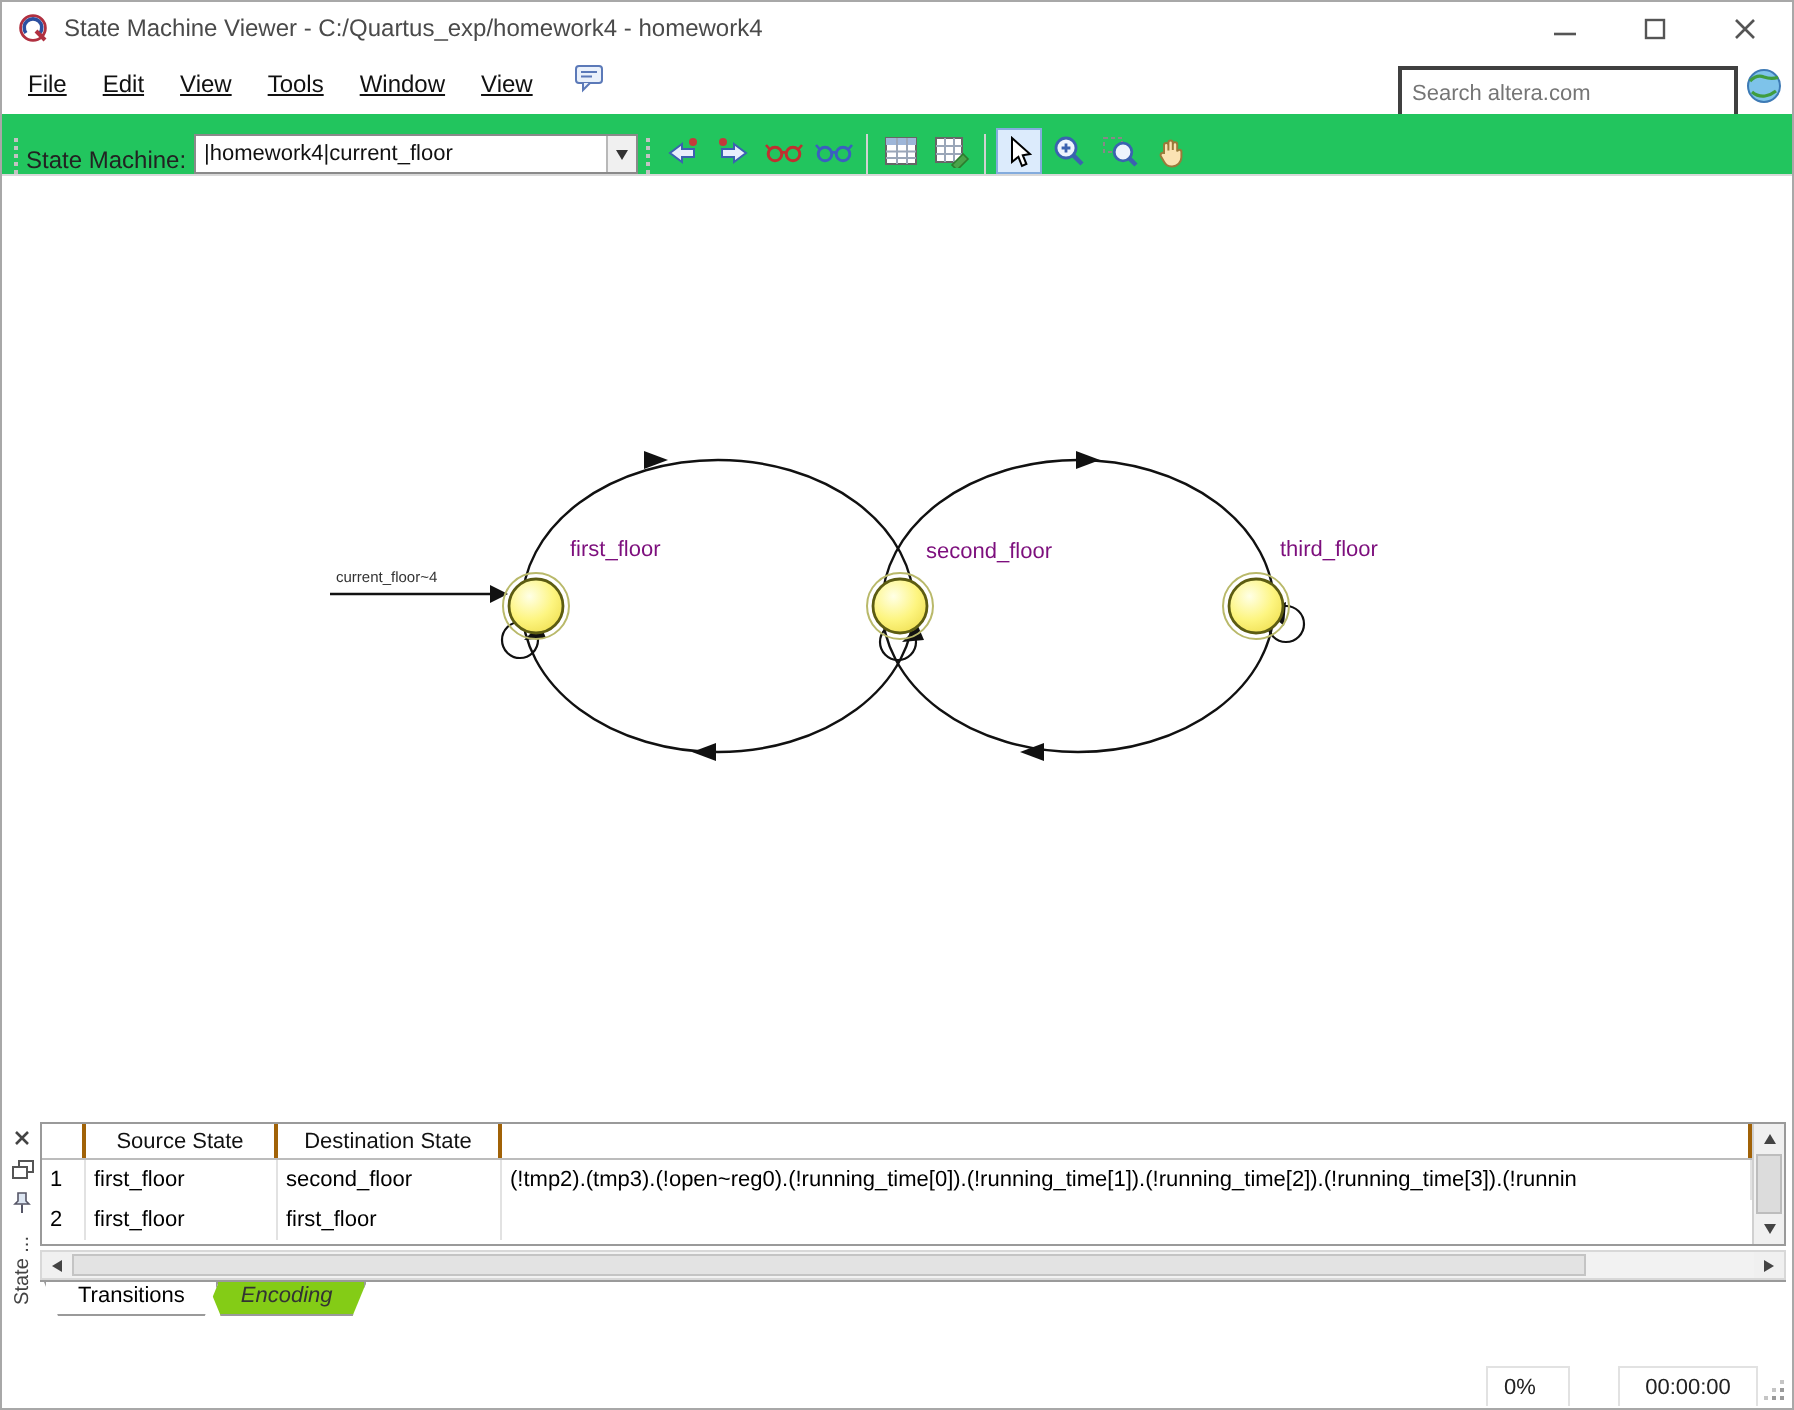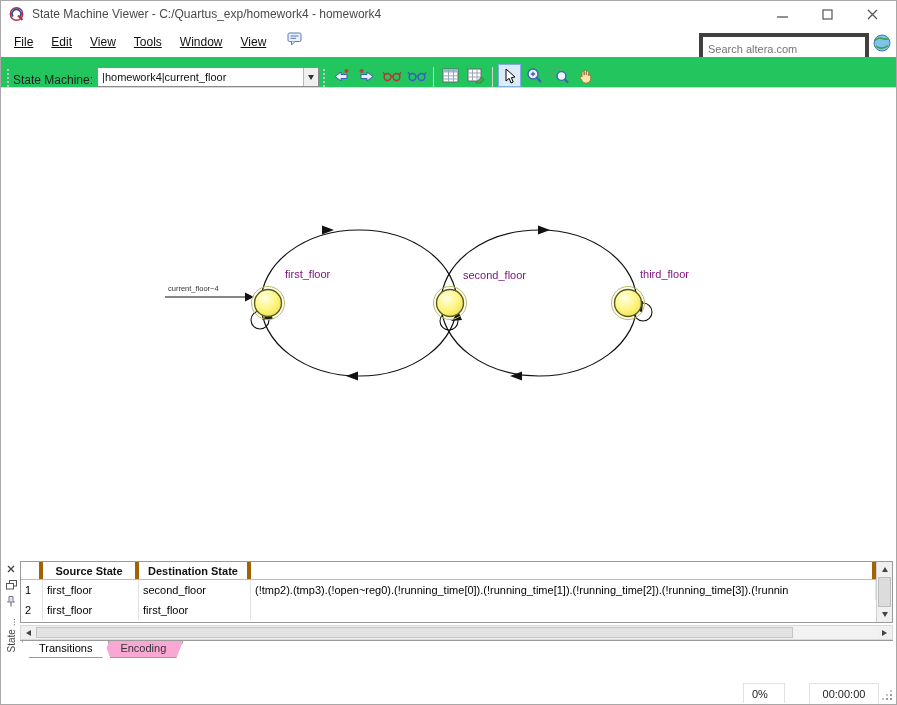--- a/index.html
+++ b/index.html
@@ -11,21 +11,21 @@
   .titlebar { position:absolute; top:0; left:0; right:0; height:26px; display:flex; align-items:center; padding-left:7px; background:#fff; }
   .app-icon { width:17px; height:17px; flex:0 0 auto; }
   .title-text { margin-left:7px; font-size:12px; color:#4a4a4a; white-space:nowrap;text-align:right; }
   .win-controls { position:absolute; right:1px; top:0; height:26px; display:flex; }
   .win-btn { width:45px; height:26px; display:flex; align-items:center; justify-content:center; color:#555; cursor:default; }
 
   
   .menubar { position:absolute; top:26px; left:0; right:0; height:30px; display:flex; align-items:center; padding-left:4px; font-size:12px; color:#111;text-decoration:underline; }
   .menu-item { padding:4px 9px; }
   .feedback-wrap { margin-left:12px; margin-top:-3px; }
-  .searchbox { position:absolute; right:27px; top:6px; width:170px; height:20px; border:4px solid #404040; background:#fff; display:flex; align-items:center; padding:12px 5px; }
+  .searchbox { position:absolute; right:27px; top:6px; width:170px; height:20px; border:2px solid #404040; background:#fff; display:flex; align-items:center; padding:12px 5px; }
   .searchbox input { border:none; outline:none; width:100%; font-size:11px; color:#444; font-family:"Liberation Sans", sans-serif; }
   .globe-wrap { position:absolute; right:5px; top:7px; width:18px; height:18px; }
 
   
   .toolbar { position:absolute; top:56px; left:0; right:0; height:31px; display:flex; align-items:flex-end; padding-left:2px; background:#22c55e; border-bottom:1px solid #d9d9d9; }
   .grip { width:0; height:18px; border-left:2px dotted #c3c3c3; margin:0 4px; }
   .tb-label { font-size:12px; color:#222; margin-right:4px; white-space:nowrap; }
   .dropdown { width:222px; height:20px; border:1px solid #8a8a8a; background:#fff; display:flex; align-items:center; font-size:11px; color:#111; position:relative; }
   .dropdown .dd-value { flex:1; padding-left:4px; white-space:nowrap; overflow:hidden; }
   .dd-btn { width:15px; height:18px; background:#f0f0f0; border-left:1px solid #b8b8b8; display:flex; align-items:center; justify-content:center; }
@@ -49,37 +49,37 @@
   .panel-strip { position:absolute; left:0; top:0; bottom:0; width:18px; display:flex; flex-direction:column; align-items:center; padding-top:3px; }
   .strip-btn { width:14px; height:14px; display:flex; align-items:center; justify-content:center; margin-bottom:2px; }
   .vstrip-label { writing-mode:vertical-rl; transform:rotate(180deg); font-size:10px; color:#444; margin-top:8px; white-space:nowrap; }
 
   .table-outer { position:absolute; left:18px; top:2px; right:2px; height:62px; border:1px solid #9a9a9a; display:flex; background:#fff; }
   .table-grid { flex:1; overflow:hidden; }
   .t-row { display:grid; grid-template-columns:22px 96px 112px 1fr; font-size:11px; align-items:center; }
   .t-row.head { height:18px; border-bottom:1px solid #bcbcbc; }
   .t-row.data { height:20px; }
   .t-cell { height:100%; display:flex; align-items:center; padding:0 4px; white-space:nowrap; overflow:hidden; border-right:1px solid #e2e2e2; color:#000; }
-  .t-row.head .t-cell { justify-content:center; border-right:4px solid #a16207; color:#111;font-weight:bold; }
+  .t-row.head .t-cell { justify-content:center; border-right:2px solid #a16207; color:#111; }
   .t-cell.num { justify-content:flex-start; }
 
   .vscroll { width:16px; border-left:1px solid #d0d0d0; display:flex; flex-direction:column; background:#f2f2f2; }
   .sbtn { height:15px; display:flex; align-items:center; justify-content:center; background:#f0f0f0; }
   .vtrack { flex:1; position:relative; }
   .vthumb { position:absolute; left:1px; right:1px; top:0; height:100%; background:#dcdcdc; border:1px solid #bdbdbd; }
 
   .hscroll { position:absolute; left:18px; right:2px; top:66px; height:15px; display:flex; background:#f2f2f2; border:1px solid #d8d8d8; }
   .hbtn { width:15px; height:100%; display:flex; align-items:center; justify-content:center; background:#f0f0f0; }
   .htrack { flex:1; position:relative; }
   .hthumb { position:absolute; top:1px; bottom:1px; left:0; width:90%; background:#e3e3e3; border:1px solid #c4c4c4; }
 
   .tabs-row { position:absolute; left:18px; right:2px; top:81px; height:18px; border-top:1px solid #9a9a9a; display:flex; padding-left:8px; font-size:11px; }
   .tab { height:17px; padding:1px 16px 0; margin-left:-6px; clip-path:polygon(0 0, 100% 0, calc(100% - 7px) 100%, 7px 100%); border:1px solid #9a9a9a; border-top:none; display:flex; }
   .tab.active { background:#fff; z-index:2; }
-  .tab.inactive { background:#f9a8d4; color:#333; z-index:1; }
+  .tab.inactive { background:#84cc16; color:#333; z-index:1;font-style:italic; }
 
   
   .statusbar { position:absolute; left:1px; right:1px; bottom:1px; height:20px; display:flex; justify-content:flex-end; align-items:stretch; font-size:11px; color:#222; background:#fff; }
   .status-cell { border:1px solid #e2e2e2; border-bottom:none; display:flex; align-items:center; justify-content:center; padding:0 8px; margin-left:3px; }
   .status-cell.progress { min-width:42px; justify-content:flex-start; }
   .status-cell.clock { min-width:70px;margin-left:24px; }
   .resize-grip { width:16px; display:flex; align-items:flex-end; justify-content:flex-end; padding:0 2px 2px 0; }
 </style>
 </head>
 <body>

